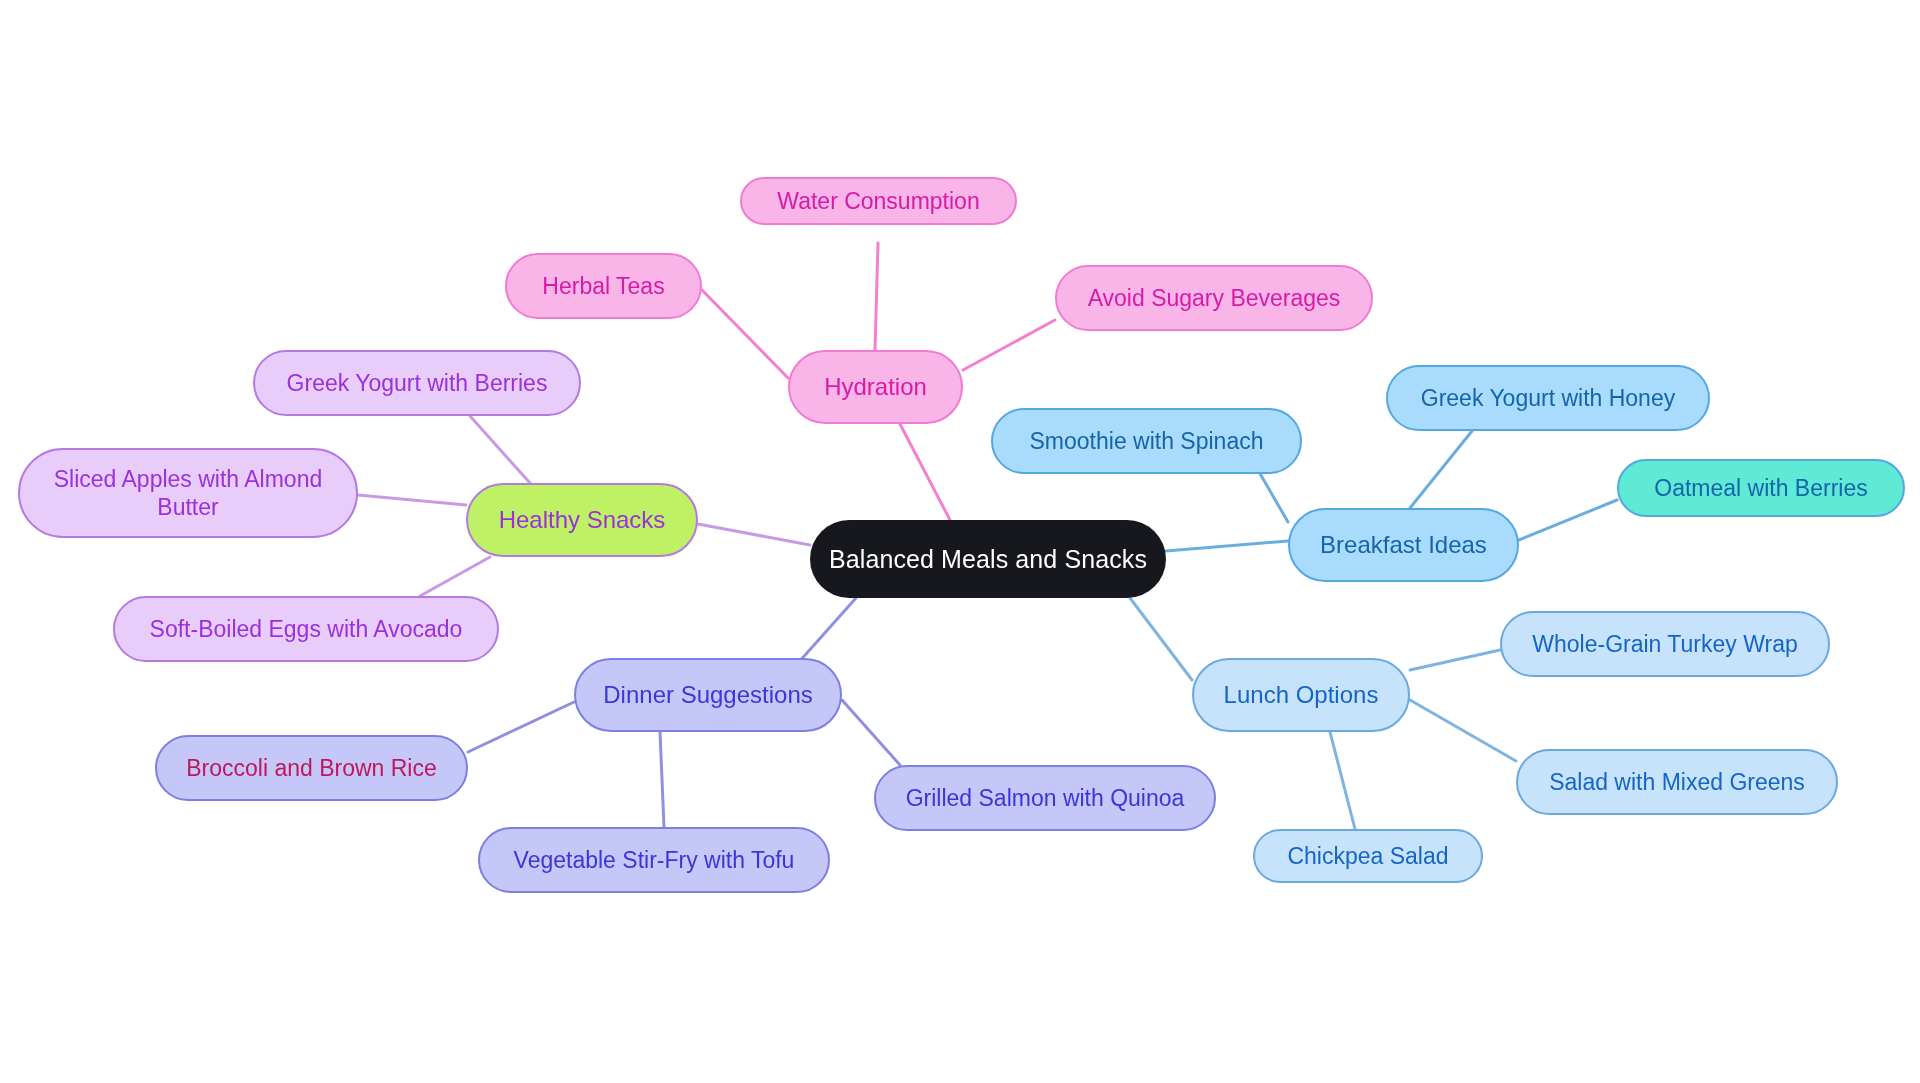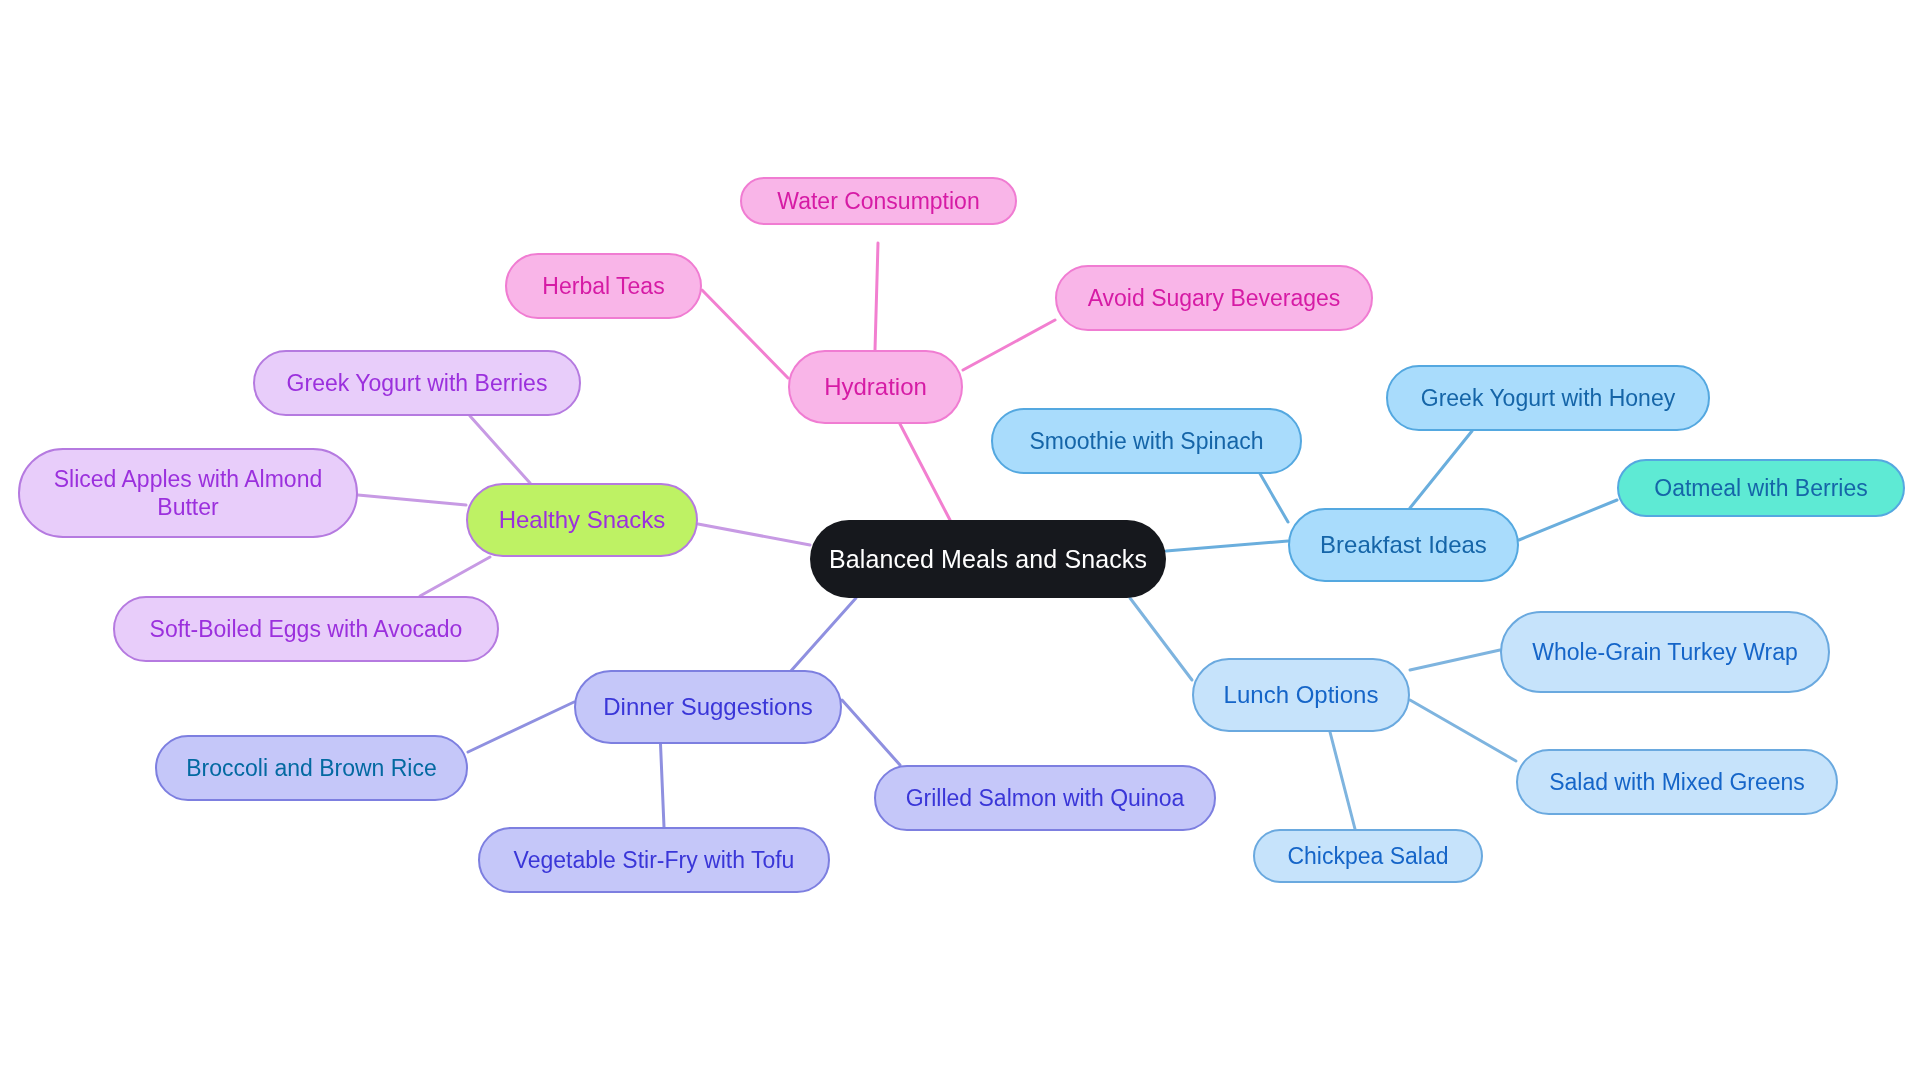--- a/index.html
+++ b/index.html
@@ -76,25 +76,25 @@
       <line x1="788" y1="378" x2="702" y2="290" stroke="#f27fd0" stroke-width="3" stroke-linecap="round"></line>
       <line x1="963" y1="370" x2="1055" y2="320" stroke="#f27fd0" stroke-width="3" stroke-linecap="round"></line>
     </svg>
   <div id="nodes-layer">
       <div class="node root" style="left: 810px; top: 520px; width: 356px; height: 78px; background: rgb(22, 24, 29); border-color: rgb(22, 24, 29); color: rgb(255, 255, 255);">Balanced Meals and Snacks</div>
       <div class="node branch" style="left: 1288px; top: 508px; width: 231px; height: 74px; background: rgb(169, 220, 252); border-color: rgb(84, 168, 224); color: rgb(21, 101, 168);">Breakfast Ideas</div>
       <div class="node leaf" style="left: 991px; top: 408px; width: 311px; height: 66px; background: rgb(169, 220, 252); border-color: rgb(84, 168, 224); color: rgb(21, 101, 168);">Smoothie with Spinach</div>
       <div class="node leaf" style="left: 1386px; top: 365px; width: 324px; height: 66px; background: rgb(169, 220, 252); border-color: rgb(84, 168, 224); color: rgb(21, 101, 168);">Greek Yogurt with Honey</div>
       <div class="node leaf" style="left: 1617px; top: 459px; width: 288px; height: 58px; background: #5eead4; border-color: rgb(84, 168, 224); color: rgb(21, 101, 168);">Oatmeal with Berries</div>
       <div class="node branch" style="left: 1192px; top: 658px; width: 218px; height: 74px; background: rgb(198, 227, 251); border-color: rgb(106, 169, 223); color: rgb(21, 101, 200);">Lunch Options</div>
-      <div class="node leaf" style="left: 1500px; top: 611px; width: 330px; height: 82px; background: rgb(198, 227, 251); border-color: rgb(106, 169, 223); color: rgb(21, 101, 200);">Whole-Grain Turkey Wrap</div>
+      <div class="node leaf" style="left: 1500px; top: 611px; width: 330px; height: 66px; background: rgb(198, 227, 251); border-color: rgb(106, 169, 223); color: rgb(21, 101, 200);">Whole-Grain Turkey Wrap</div>
       <div class="node leaf" style="left: 1516px; top: 749px; width: 322px; height: 66px; background: rgb(198, 227, 251); border-color: rgb(106, 169, 223); color: rgb(21, 101, 200);">Salad with Mixed Greens</div>
       <div class="node leaf" style="left: 1253px; top: 829px; width: 230px; height: 54px; background: rgb(198, 227, 251); border-color: rgb(106, 169, 223); color: rgb(21, 101, 200);">Chickpea Salad</div>
-      <div class="node branch" style="left: 574px; top: 658px; width: 268px; height: 74px; background: rgb(197, 199, 249); border-color: rgb(125, 127, 224); color: rgb(58, 54, 216); margin-top: 12px;">Dinner Suggestions</div>
-      <div class="node leaf" style="left: 155px; top: 735px; width: 313px; height: 66px; background: rgb(197, 199, 249); border-color: rgb(125, 127, 224); color: #0369a1;">Broccoli and Brown Rice</div>
+      <div class="node branch" style="left: 574px; top: 658px; width: 268px; height: 74px; background: rgb(197, 199, 249); border-color: rgb(125, 127, 224); color: rgb(58, 54, 216);">Dinner Suggestions</div>
+      <div class="node leaf" style="left: 155px; top: 735px; width: 313px; height: 66px; background: rgb(197, 199, 249); border-color: rgb(125, 127, 224); color: #be185d;">Broccoli and Brown Rice</div>
       <div class="node leaf" style="left: 478px; top: 827px; width: 352px; height: 66px; background: rgb(197, 199, 249); border-color: rgb(125, 127, 224); color: rgb(58, 54, 216);">Vegetable Stir-Fry with Tofu</div>
       <div class="node leaf" style="left: 874px; top: 765px; width: 342px; height: 66px; background: rgb(197, 199, 249); border-color: rgb(125, 127, 224); color: rgb(58, 54, 216);">Grilled Salmon with Quinoa</div>
       <div class="node branch" style="left: 466px; top: 483px; width: 232px; height: 74px; background: #bef264; border-color: rgb(181, 122, 224); color: rgb(155, 48, 221);">Healthy Snacks</div>
       <div class="node leaf" style="left: 253px; top: 350px; width: 328px; height: 66px; background: rgb(232, 205, 250); border-color: rgb(181, 122, 224); color: rgb(155, 48, 221);">Greek Yogurt with Berries</div>
       <div class="node leaf" style="left: 18px; top: 448px; width: 340px; height: 90px; background: rgb(232, 205, 250); border-color: rgb(181, 122, 224); color: rgb(155, 48, 221);">Sliced Apples with Almond
 Butter</div>
       <div class="node leaf" style="left: 113px; top: 596px; width: 386px; height: 66px; background: rgb(232, 205, 250); border-color: rgb(181, 122, 224); color: rgb(155, 48, 221);">Soft-Boiled Eggs with Avocado</div>
       <div class="node branch" style="left: 788px; top: 350px; width: 175px; height: 74px; background: rgb(249, 181, 232); border-color: rgb(240, 124, 210); color: rgb(214, 27, 165);">Hydration</div>
       <div class="node leaf" style="left: 740px; top: 177px; width: 277px; height: 48px; background: rgb(249, 181, 232); border-color: rgb(240, 124, 210); color: rgb(214, 27, 165);">Water Consumption</div>
       <div class="node leaf" style="left: 505px; top: 242px; width: 197px; height: 66px; background: rgb(249, 181, 232); border-color: rgb(240, 124, 210); color: rgb(214, 27, 165); margin-top: 11px;">Herbal Teas</div>

